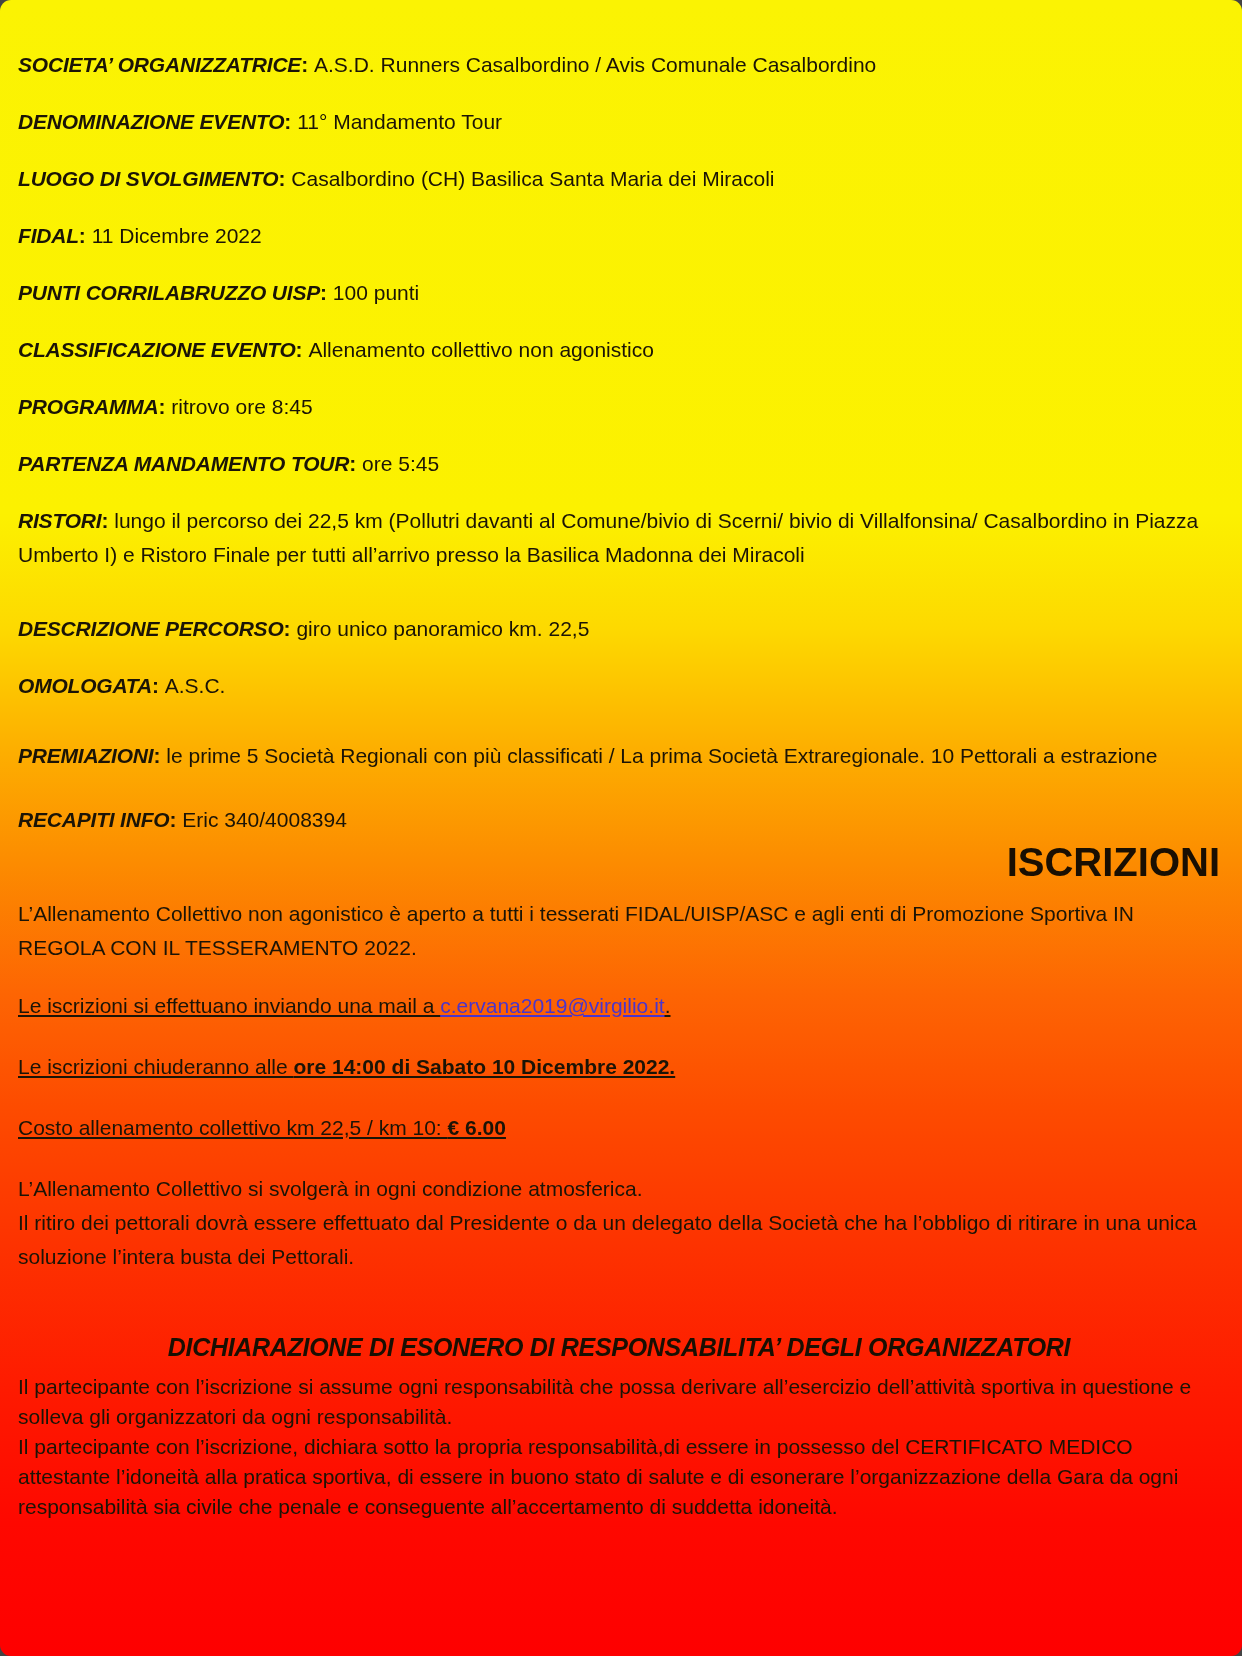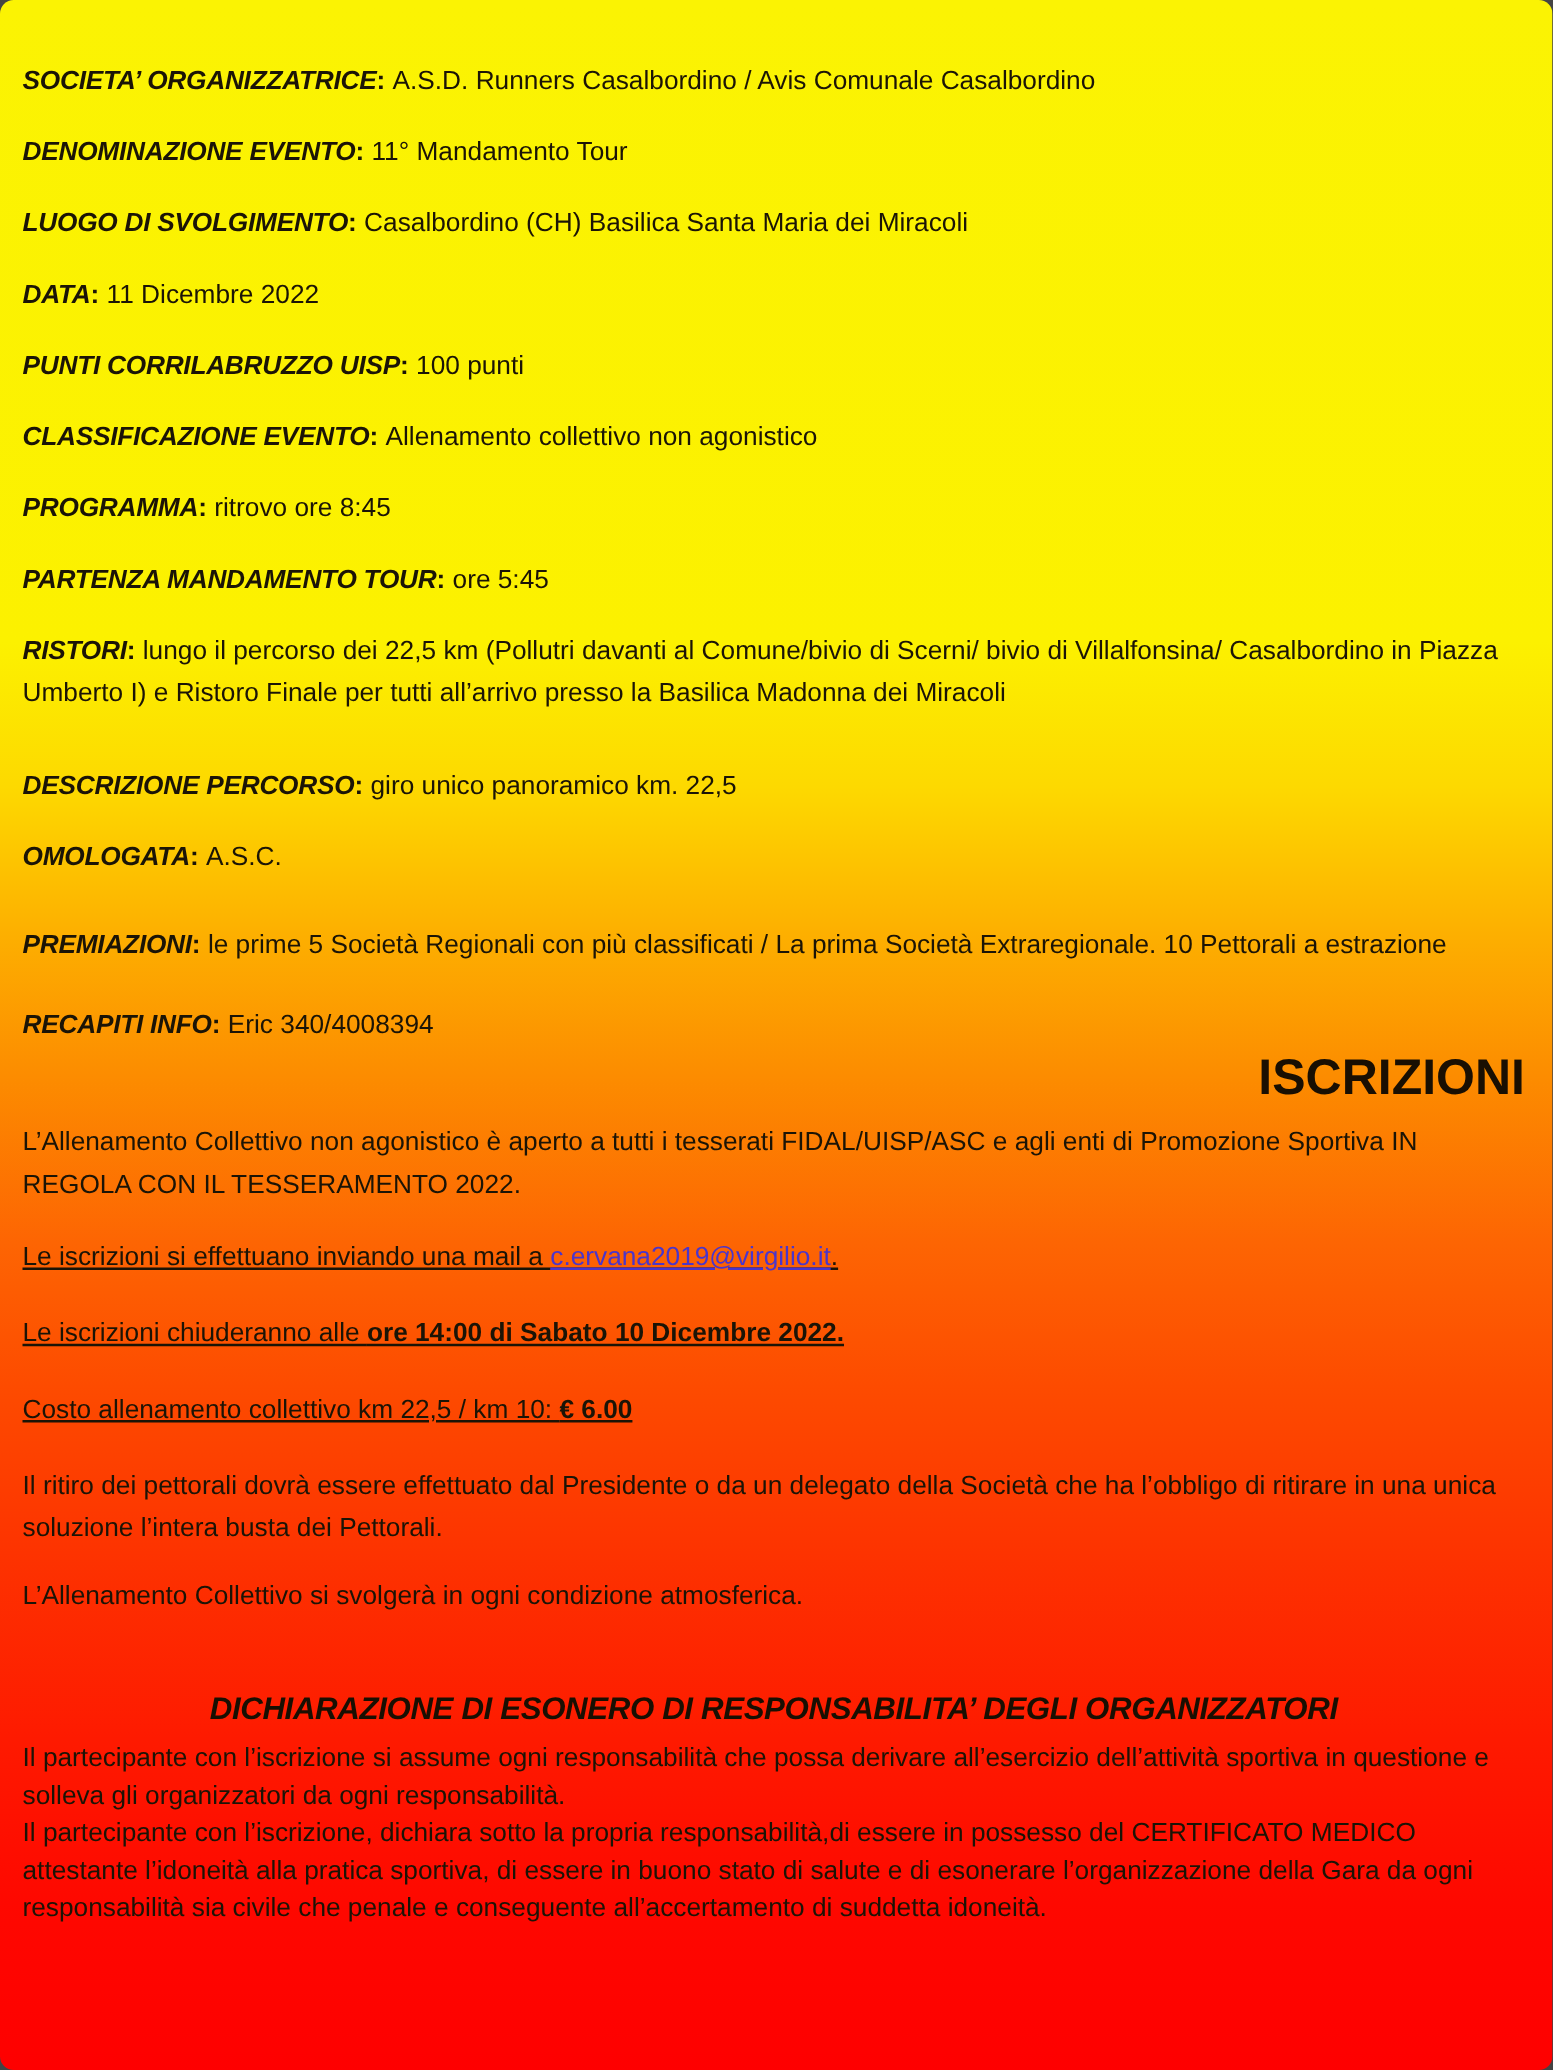--- a/index.html
+++ b/index.html
@@ -81,21 +81,21 @@
 <body>
 
 <div class="page">
 
   <p class="info"><span class="lbl">SOCIETA’ ORGANIZZATRICE</span><span class="sep">: </span><span class="val">A.S.D. Runners Casalbordino / Avis Comunale Casalbordino</span></p>
 
   <p class="info"><span class="lbl">DENOMINAZIONE EVENTO</span><span class="sep">: </span><span class="val">11° Mandamento Tour</span></p>
 
   <p class="info"><span class="lbl">LUOGO DI SVOLGIMENTO</span><span class="sep">: </span><span class="val">Casalbordino (CH)  Basilica Santa Maria dei Miracoli</span></p>
 
-  <p class="info"><span class="lbl">DATA</span><span class="sep">: </span><span class="val">11 Dicembre 2022</span></p>
+  <p class="info"><span class="lbl">FIDAL</span><span class="sep">: </span><span class="val">11 Dicembre 2022</span></p>
 
   <p class="info"><span class="lbl">PUNTI CORRILABRUZZO UISP</span><span class="sep">: </span><span class="val">100 punti</span></p>
 
   <p class="info"><span class="lbl">CLASSIFICAZIONE EVENTO</span><span class="sep">: </span><span class="val">Allenamento collettivo non agonistico</span></p>
 
   <p class="info"><span class="lbl">PROGRAMMA</span><span class="sep">: </span><span class="val">ritrovo ore 8:45</span></p>
 
   <p class="info"><span class="lbl">PARTENZA MANDAMENTO TOUR</span><span class="sep">: </span><span class="val">ore 5:45</span></p>
 
   <p class="info wide-gap"><span class="lbl">RISTORI</span><span class="sep">: </span><span class="val">lungo il percorso dei 22,5 km (Pollutri davanti al Comune/bivio di Scerni/ bivio di Villalfonsina/ Casalbordino in Piazza Umberto I) e Ristoro Finale per tutti  all’arrivo presso la Basilica Madonna dei Miracoli</span></p>
@@ -111,22 +111,22 @@
   <h1 class="section-title">ISCRIZIONI</h1>
 
   <p class="body-par">L’Allenamento Collettivo non agonistico è aperto a tutti i tesserati FIDAL/UISP/ASC e agli enti di Promozione Sportiva IN REGOLA CON IL TESSERAMENTO 2022.</p>
 
   <p class="body-par spaced"><span>Le iscrizioni si effettuano inviando una mail a </span><a class="email-link">c.ervana2019@virgilio.it</a><span>.</span></p>
 
   <p class="body-par spaced"><span>Le iscrizioni chiuderanno alle </span><span class="bold-run">ore 14:00 di Sabato 10 Dicembre 2022.</span></p>
 
   <p class="body-par spaced"><span>Costo allenamento collettivo km 22,5 / km 10: </span><span class="bold-run">€ 6.00</span></p>
 
+  <p class="body-par" style="margin-bottom: 0;">L’Allenamento Collettivo si svolgerà in ogni condizione atmosferica.</p>
+
   <p class="body-par tight">Il ritiro dei pettorali dovrà essere effettuato dal Presidente o da un delegato della Società che ha l’obbligo di ritirare in una unica soluzione l’intera busta dei Pettorali.</p>
-
-  <p class="body-par" style="margin-bottom: 0;">L’Allenamento Collettivo si svolgerà in ogni condizione atmosferica.</p>
 
   <h2 class="disclaimer-title">DICHIARAZIONE DI ESONERO DI RESPONSABILITA’ DEGLI ORGANIZZATORI</h2>
 
   <p class="disclaimer-par">Il partecipante con l’iscrizione si assume ogni responsabilità che possa derivare all’esercizio dell’attività sportiva in questione e solleva gli organizzatori da ogni responsabilità.</p>
   <p class="disclaimer-par">Il partecipante con l’iscrizione, dichiara sotto la propria responsabilità,di essere in possesso del CERTIFICATO MEDICO attestante l’idoneità alla pratica sportiva, di essere in buono stato di salute e di esonerare l’organizzazione della Gara da ogni responsabilità sia civile che penale e conseguente all’accertamento di suddetta idoneità.</p>
 
 </div>
 
 </body></html>

